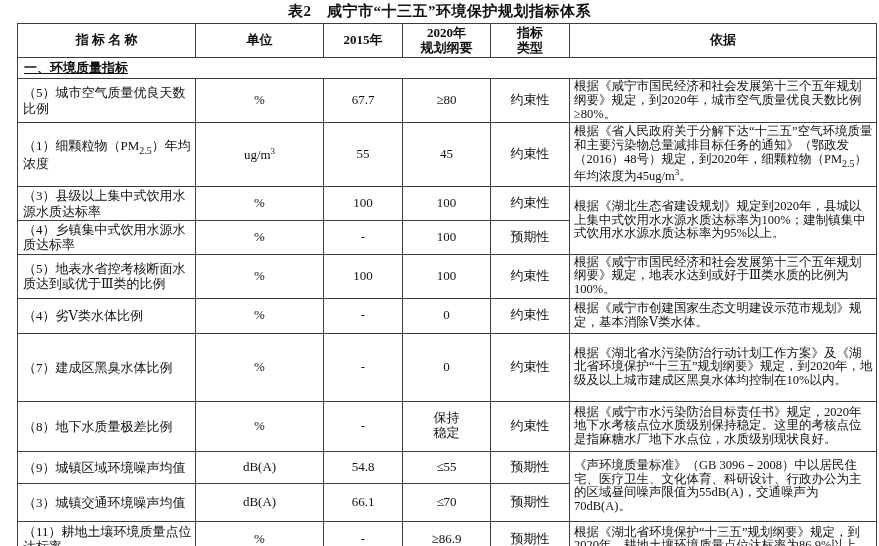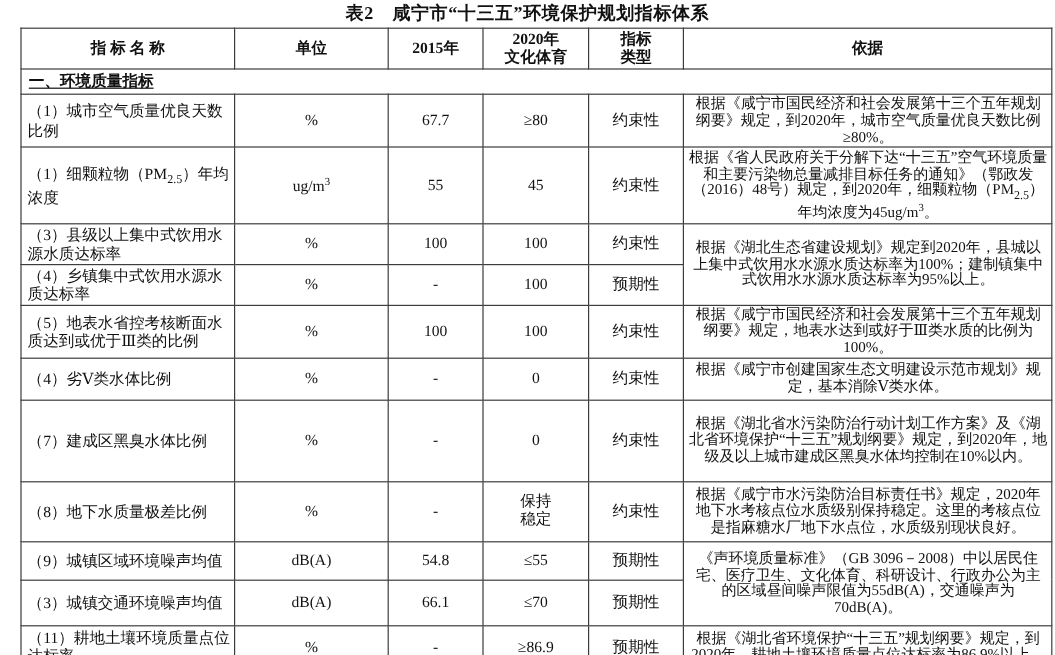--- a/index.html
+++ b/index.html
@@ -39,21 +39,21 @@
   tr.section-row { height: 20px; }
   tr.section-row td {
     font-weight: bold;
     text-align: left;
     padding-left: 6px;
     text-decoration: underline;
   }
   td.name-cell { text-align: left; padding-left: 5px; line-height: 1.18; }
   td.center-cell { text-align: center; line-height: 1.15; }
   td.basis-cell {
-    text-align: center;
+    text-align: left;
     font-size: 12.5px;
     line-height: 1.1;
     padding: 1px 3px 1px 4px;
   }
   sub { font-size: 10px; }
   sup { font-size: 9px; }
   
   tbody tr:nth-child(2)  { height: 42px; }
   tbody tr:nth-child(3)  { height: 64px; }
   tbody tr:nth-child(4)  { height: 28px; }
@@ -78,31 +78,31 @@
       <col style="width:79px">
       <col style="width:88px">
       <col style="width:79px">
       <col style="width:307px">
     </colgroup>
     <thead>
       <tr>
           <th>指 标 名 称</th>
           <th>单位</th>
           <th>2015年</th>
-          <th><span>2020年</span><br><span>文化体育</span></th>
+          <th><span>2020年</span><br><span>规划纲要</span></th>
           <th><span>指标</span><br><span>类型</span></th>
           <th>依据</th>
         </tr>
     </thead>
     <tbody>
       <tr class="section-row">
         <td colspan="6">一、环境质量指标</td>
       </tr>
     <tr>
-          <td class="name-cell">（1）城市空气质量优良天数比例</td>
+          <td class="name-cell">（5）城市空气质量优良天数比例</td>
           <td class="center-cell">%</td>
           <td class="center-cell">67.7</td>
           <td class="center-cell">≥80</td>
           <td class="center-cell">约束性</td>
           <td class="basis-cell">根据《咸宁市国民经济和社会发展第十三个五年规划纲要》规定，到2020年，城市空气质量优良天数比例≥80%。</td>
         </tr>
         <tr>
           <td class="name-cell"><span>（1）细颗粒物（PM</span><sub>2.5</sub><span>）年均浓度</span></td>
           <td class="center-cell"><span>ug/m</span><sup>3</sup></td>
           <td class="center-cell">55</td>

